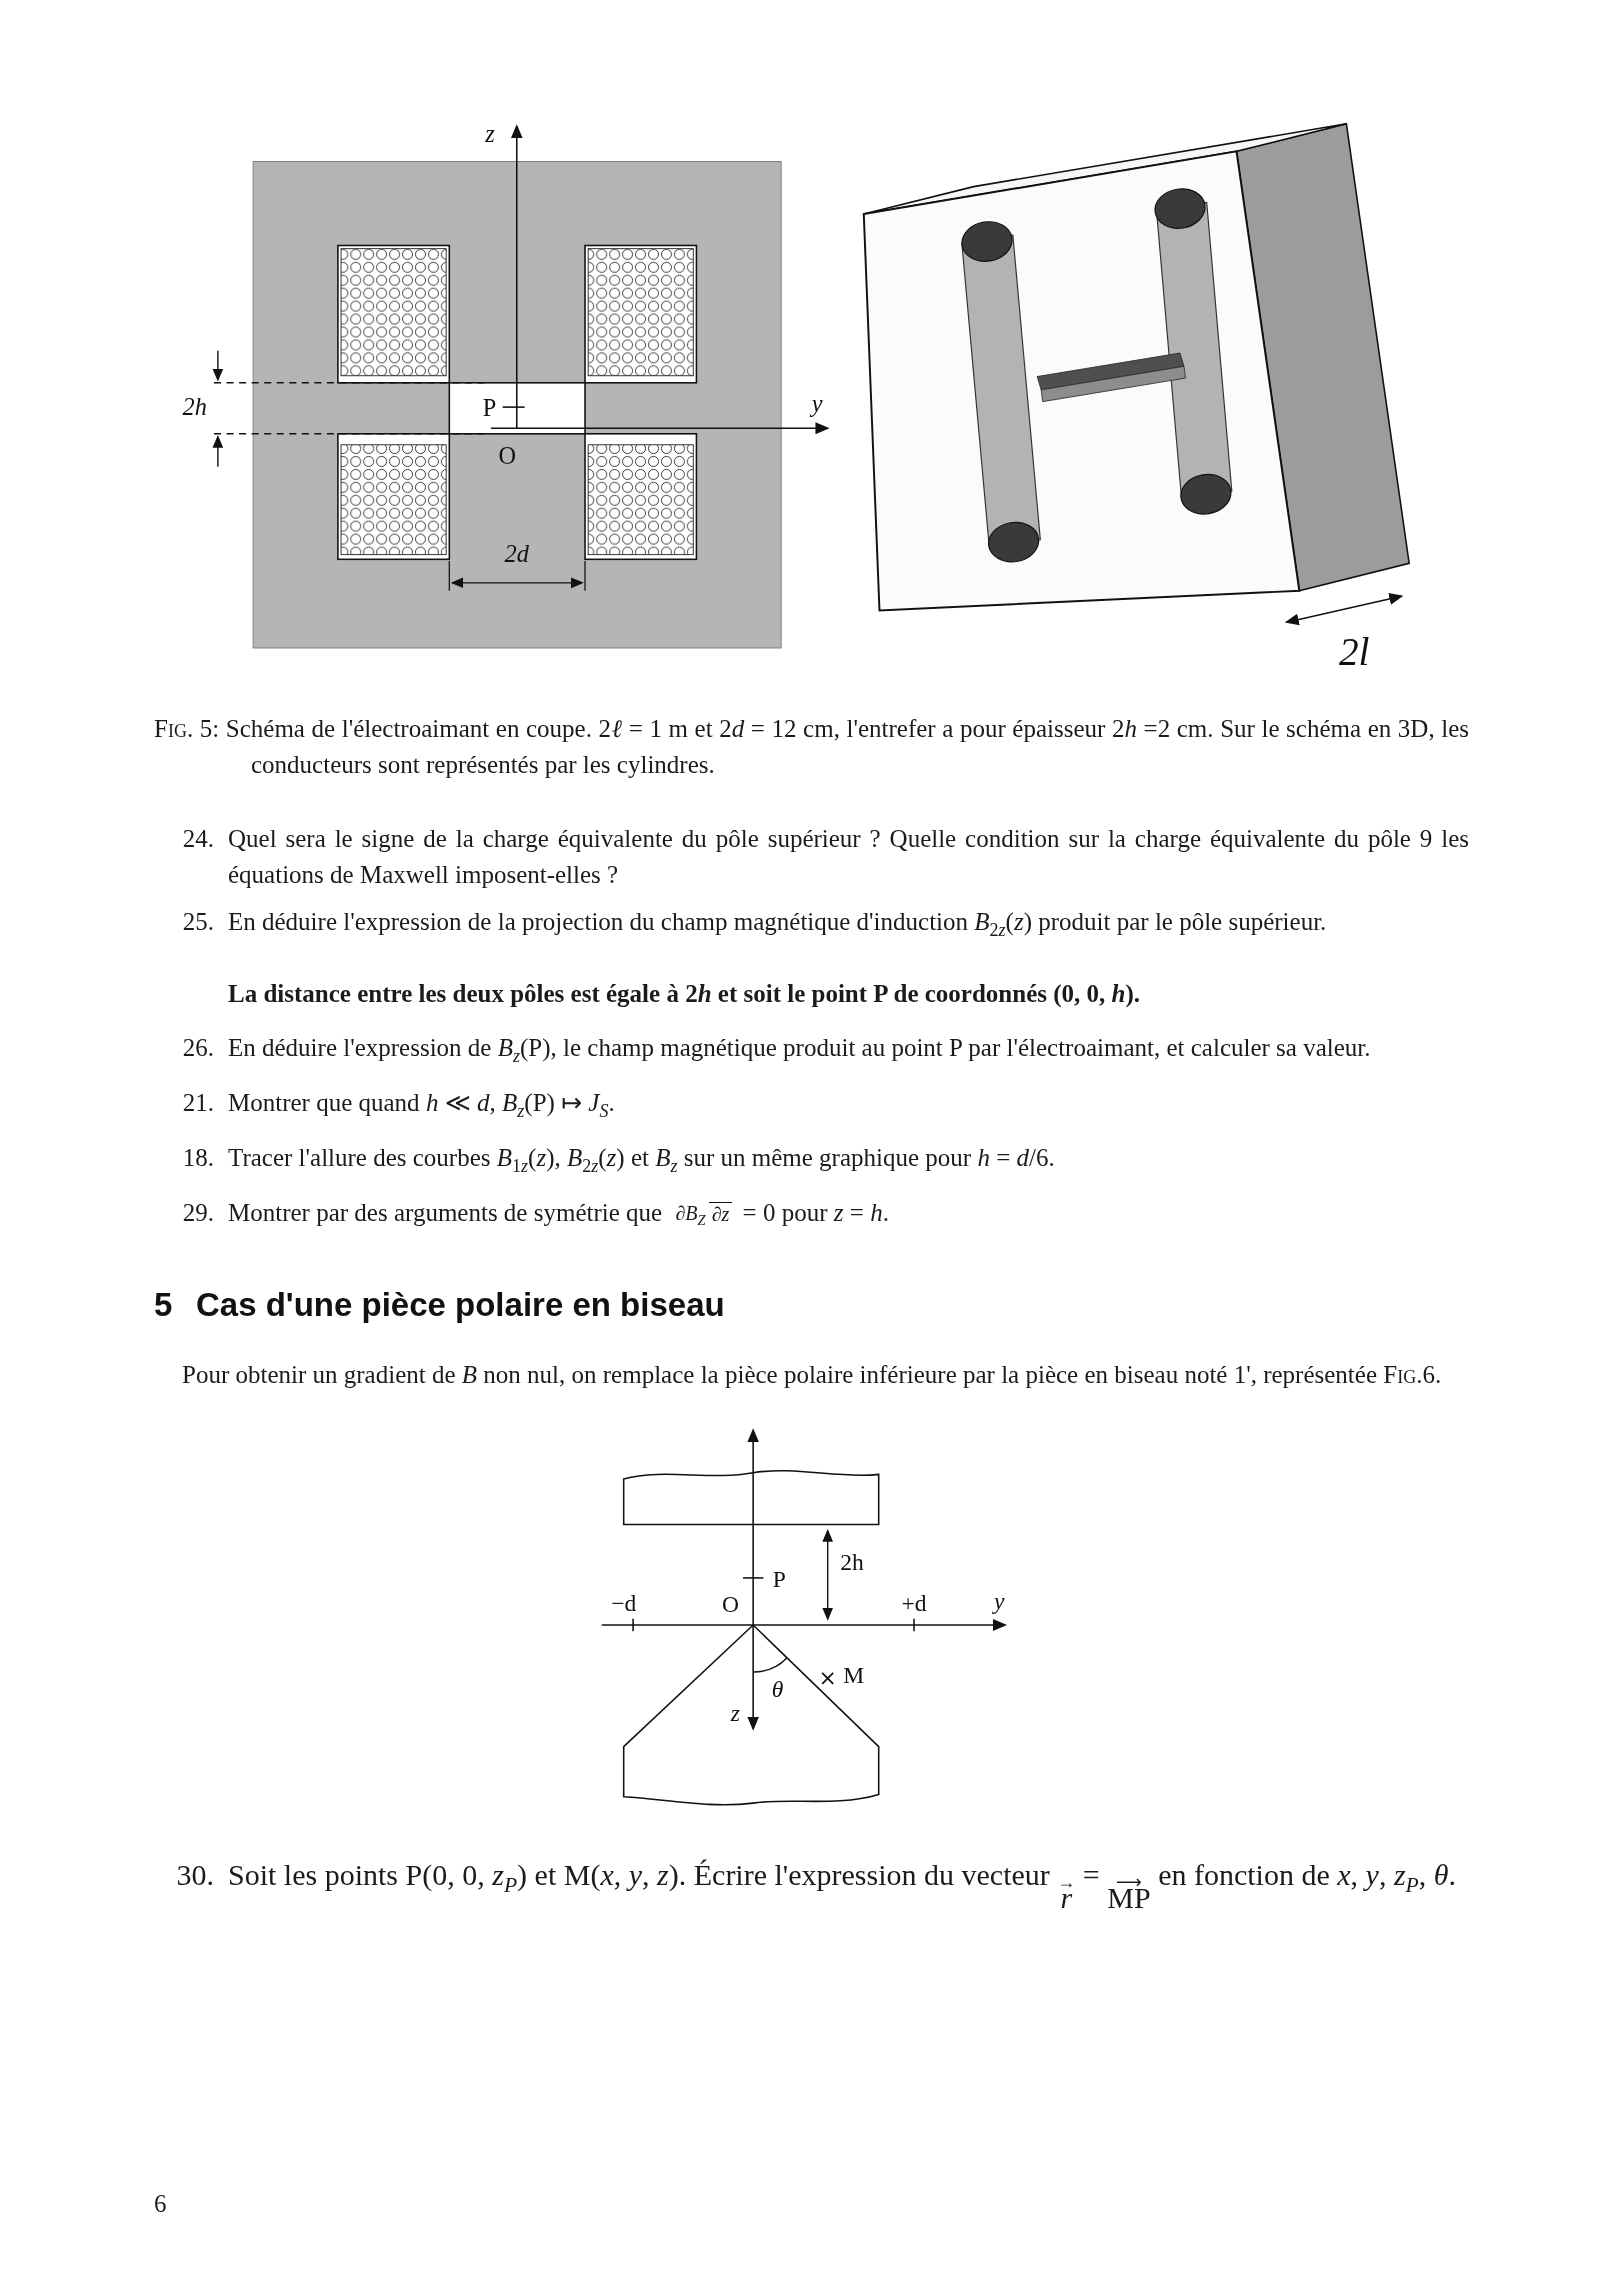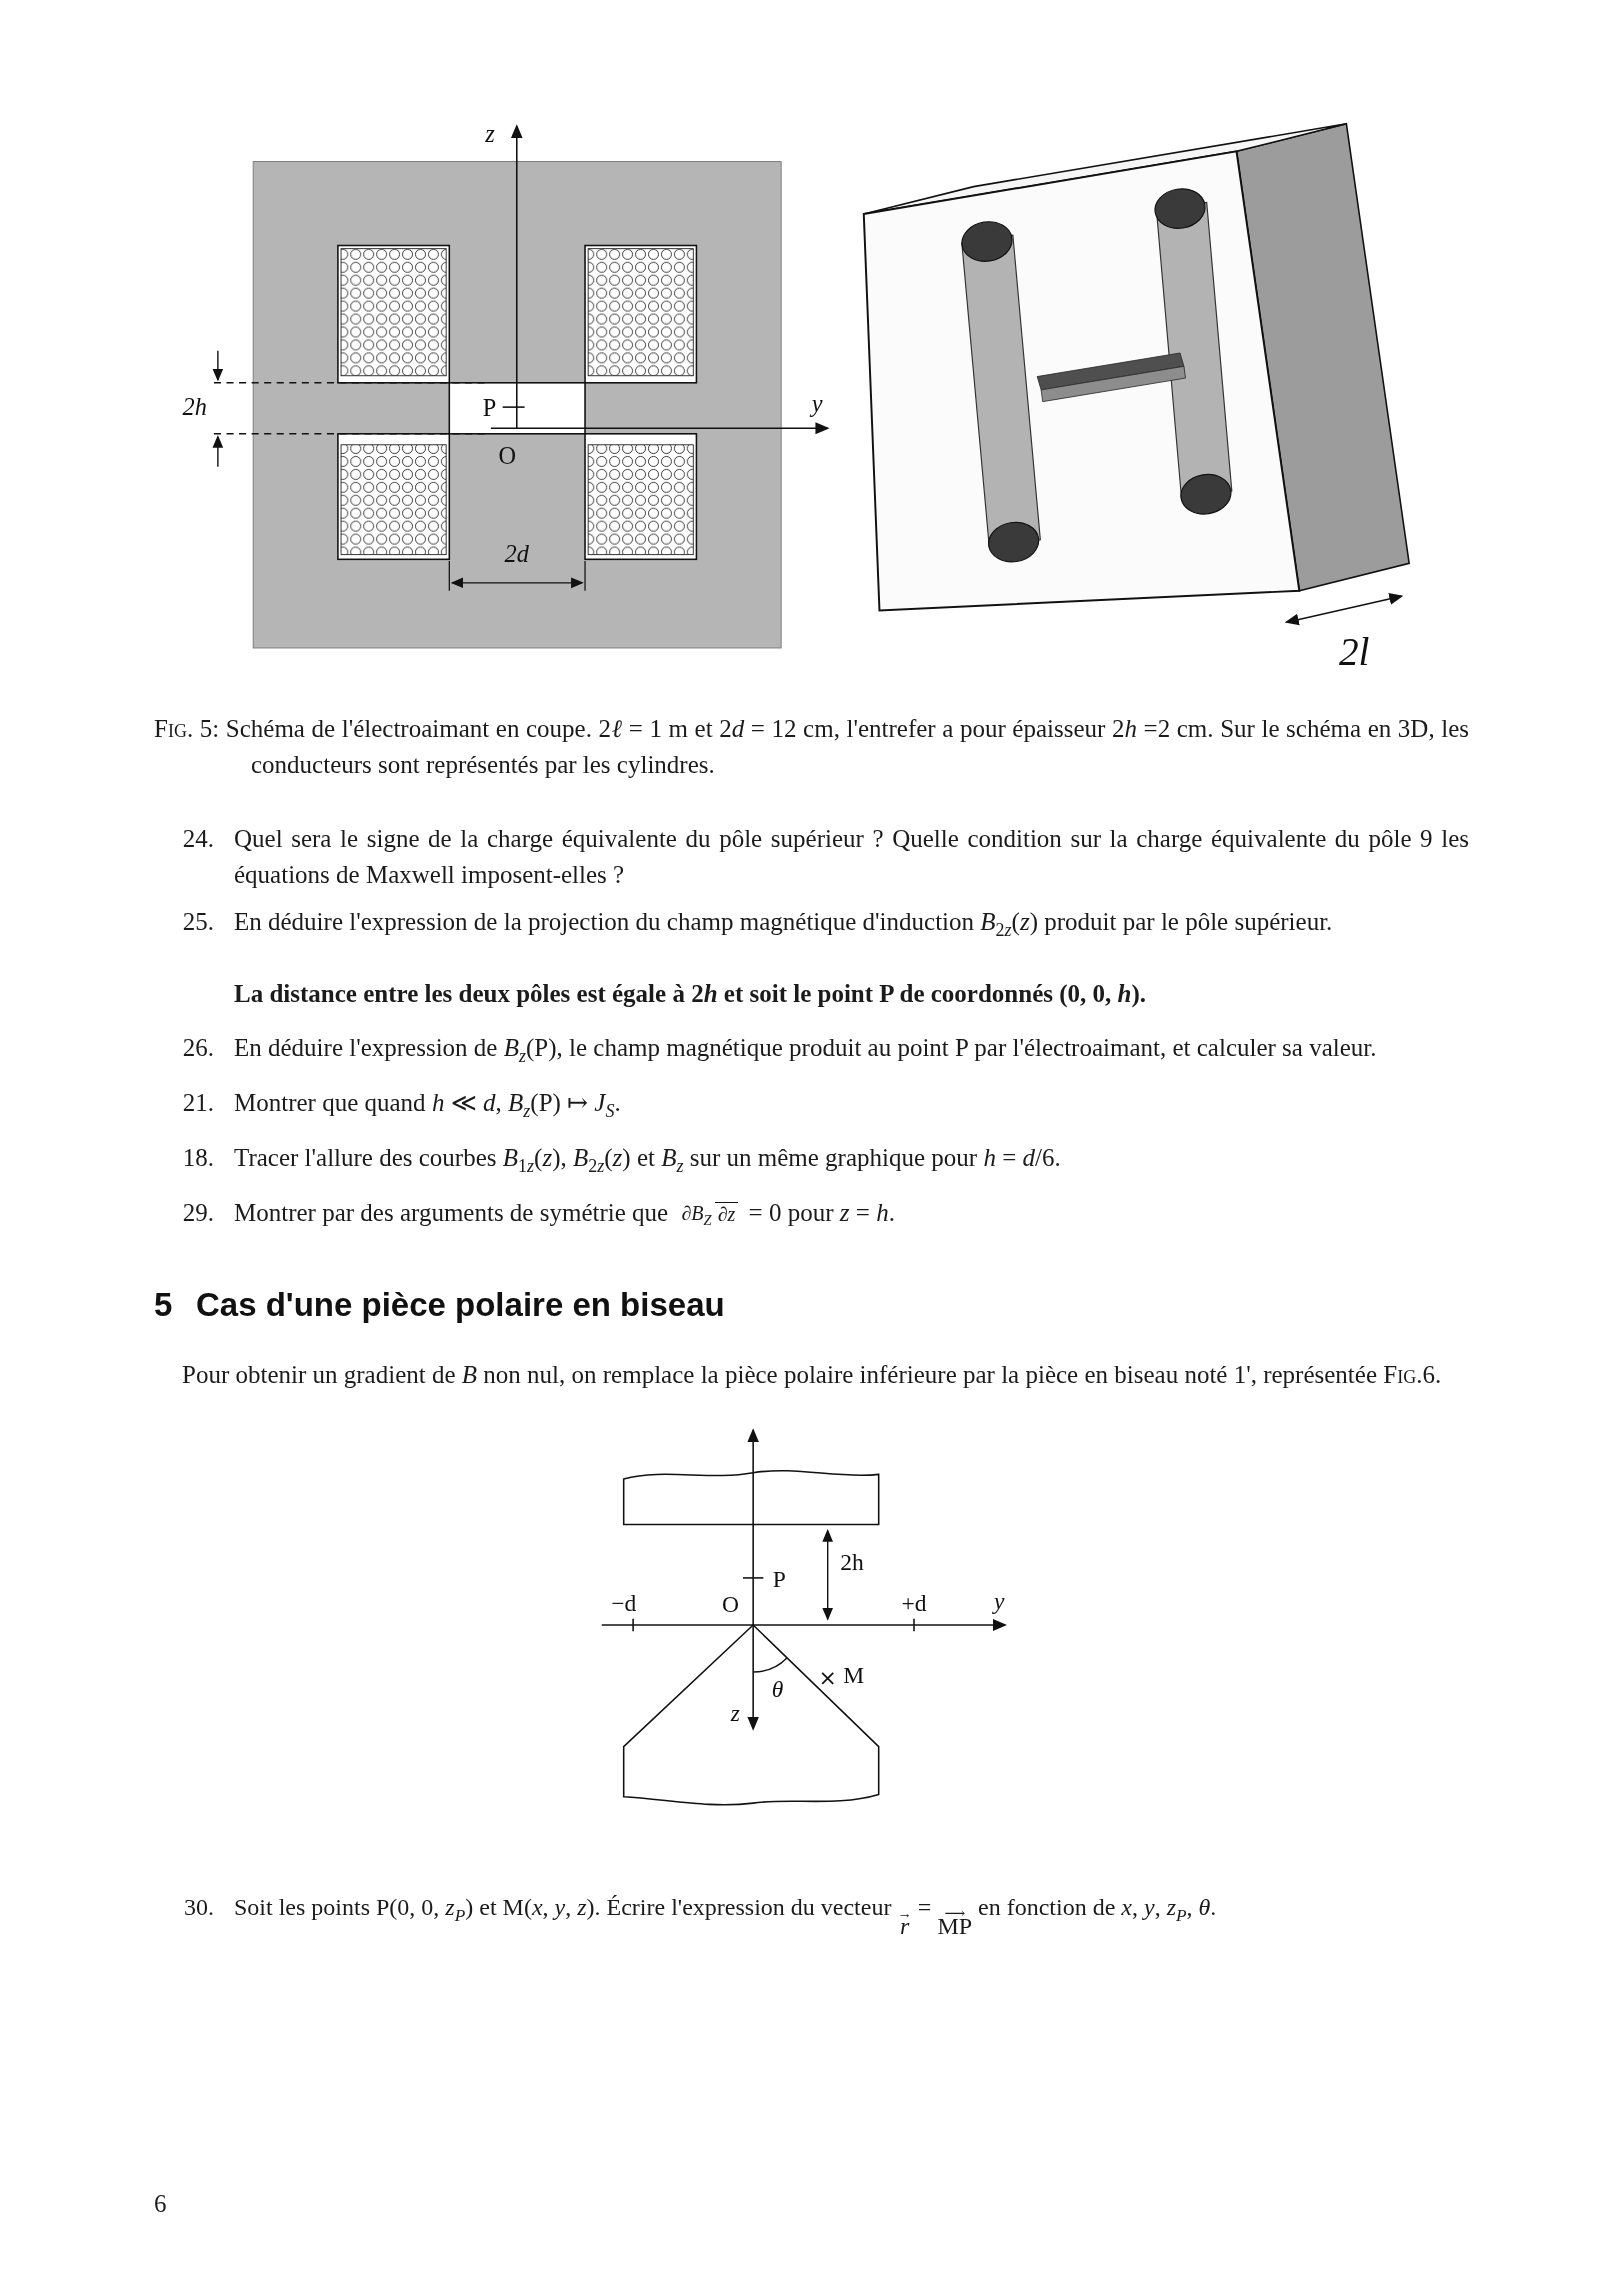--- a/index.html
+++ b/index.html
@@ -20,39 +20,39 @@
   .figlabel{font-size:31px;}
   .figlabel6{font-size:30px;}
   .it{font-style:italic;}
   .big2l{font-size:50px;font-style:italic;}
   
   .cap5{margin-top:20.4px;padding-left:97px;text-indent:-97px;text-align:justify;font-size:25px;line-height:36px;}
   .sc{font-variant:small-caps;}
   .cap6{margin-top:19px;text-align:center;font-size:25px;line-height:36px;}
   
   .qlist{margin-top:38px;font-size:25px;line-height:36px;}
-  .qitem,.qnote{display:grid;grid-template-columns:60px 1fr;column-gap:20px;margin-top:11px;}
+  .qitem,.qnote{display:grid;grid-template-columns:60px 1fr;column-gap:14px;margin-top:11px;font-family:Liberation Serif, serif;}
   .qnum{text-align:right;}
   .qtext{text-align:justify;}
   .qnote{margin-top:28px;margin-bottom:17.3px;}
   .qnote .qtext{font-weight:bold;}
   sub{font-size:0.72em;}
   .frac{display:inline-flex;flex-direction:row;vertical-align:middle;font-size:0.8em;line-height:1.1;margin:0 3.9px;}
   .frac .den{border-top:1.6px solid #111;padding:0 3.1px;}
   .frac .num{padding:0 3.1px;}
   .vecar{display:inline-flex;flex-direction:column;align-items:center;vertical-align:-3.1px;line-height:0.55;}
   .vecar .va{font-size:0.6em;line-height:0.9;}
   
   .sec{display:flex;gap:23.6px;font-family:"Liberation Sans","DejaVu Sans",sans-serif;
        font-size:33px;font-weight:bold;color:#111;margin:55px 0 0 0;}
   .intro{margin:33px 0 13px 0;text-indent:28px;text-align:justify;font-size:25px;line-height:36px;}
   
   .fig6wrap{margin-top:28px;text-align:center;}
   
-  .q30{margin-top:56px;font-size:24px;line-height:36px;}
+  .q30{margin-top:24px;font-size:30px;line-height:36px;}
   .pagenum{position:absolute;left:154px;top:2190px;font-size:25px;}
 </style>
 </head>
 <body>
 
 <div class="content">
 
   <div class="fig5">
 
     <svg class="svg2d" width="659" height="550" viewBox="0 0 840 700">

